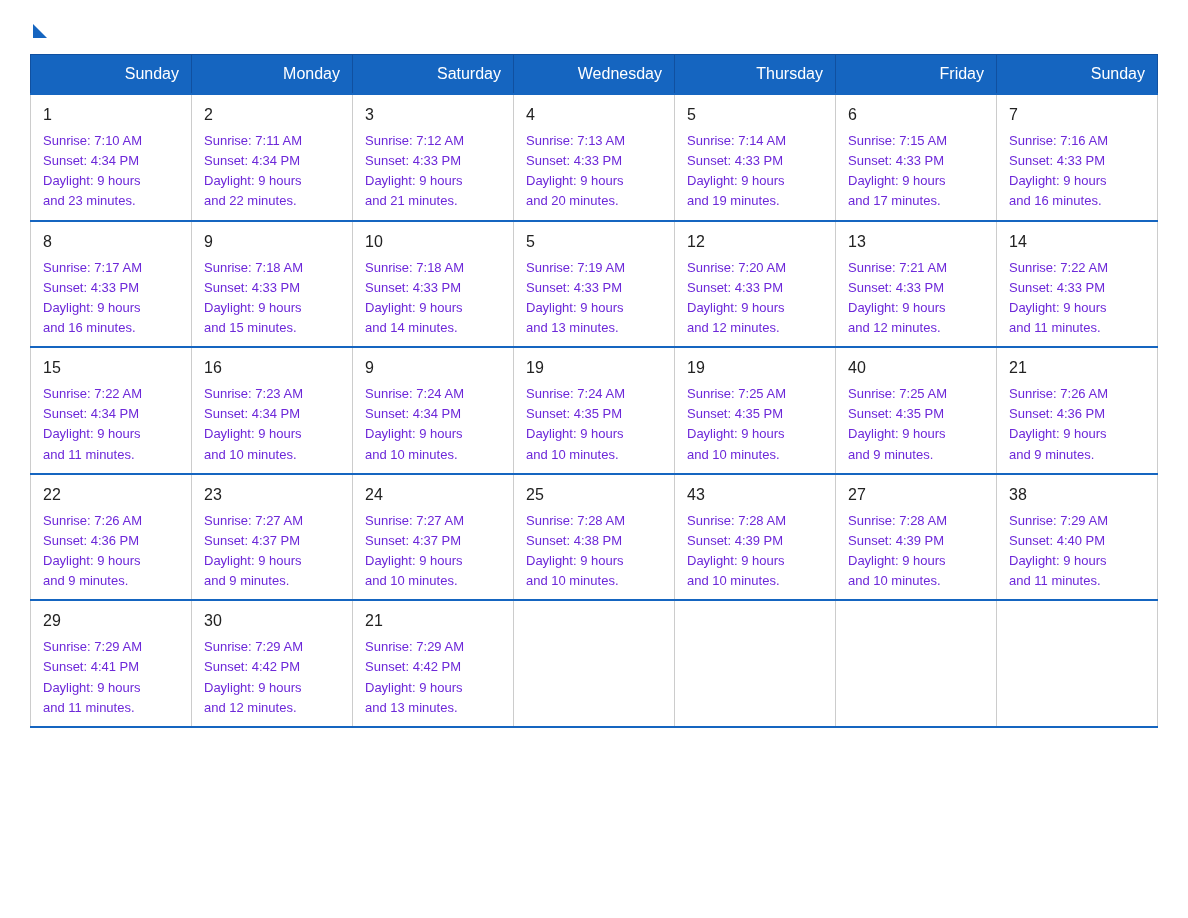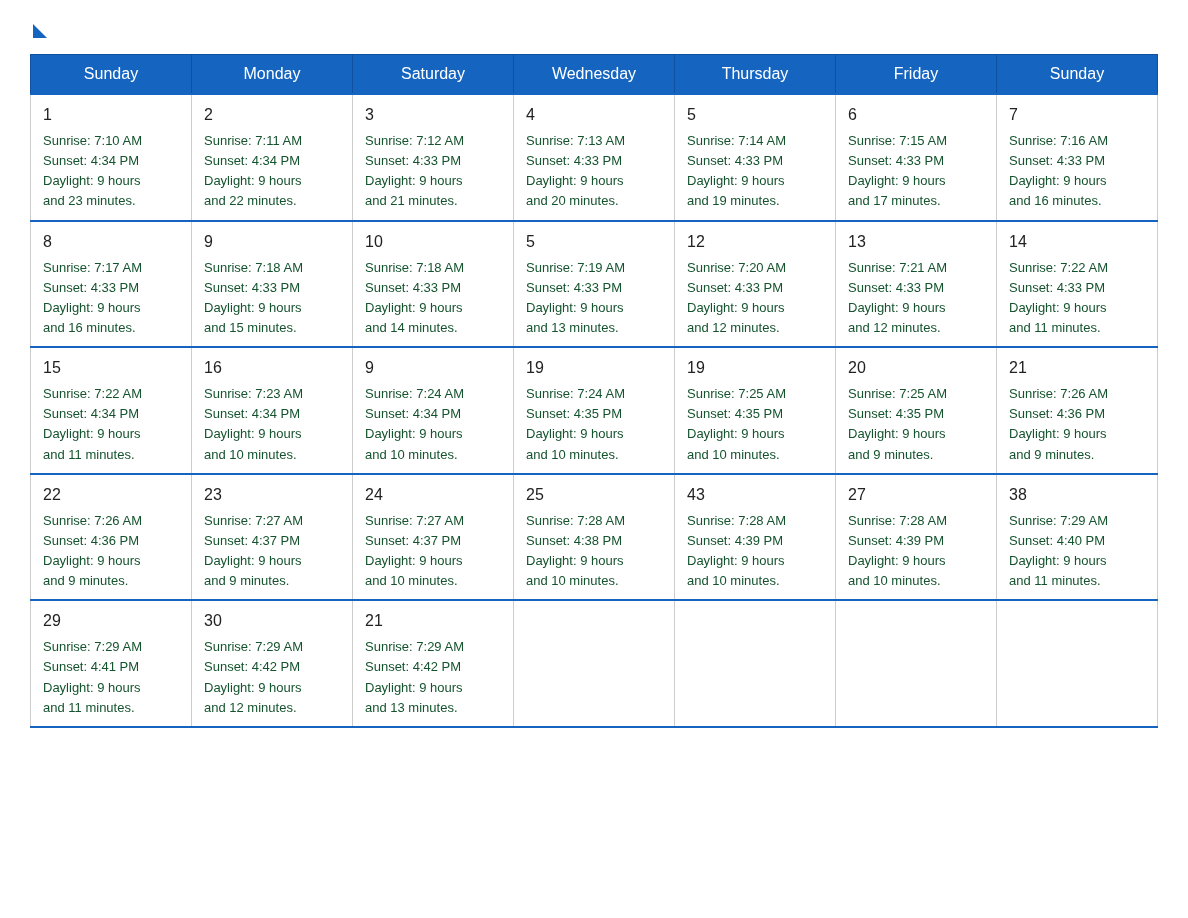--- a/index.html
+++ b/index.html
@@ -65,41 +65,41 @@
       width: 100%;
       border-collapse: collapse;
       border: 1px solid #ccc;
     }
     .calendar th {
       background-color: #1565c0;
       color: #fff;
       font-size: 16px;
       font-weight: normal;
       padding: 10px 12px;
-      text-align: center;
+      text-align: right;
       border: 1px solid #1050a0;
     }
     .calendar td {
       vertical-align: top;
       padding: 8px 12px;
       border: 1px solid #ccc;
       width: 14.28%;
       font-size: 13px;
       line-height: 1.5;
       min-height: 110px;
     }
     .day-number {
       font-size: 16px;
       font-weight: normal;
       color: #222;
       display: block;
       margin-bottom: 4px;
     }
     .day-info {
-      color: #14532d;
+      color: #6d28d9;
       font-size: 13px;
       line-height: 1.55;
     }
     .calendar tr {
       border-bottom: 2px solid #1565c0;
     }
     .empty-cell {
       background: #fff;
     }
   </style>
@@ -208,21 +208,21 @@
       </td>
         <td>
         <span class="day-number">19</span>
         <div class="day-info">Sunrise: 7:24 AM<br>Sunset: 4:35 PM<br>Daylight: 9 hours<br>and 10 minutes.</div>
       </td>
         <td>
         <span class="day-number">19</span>
         <div class="day-info">Sunrise: 7:25 AM<br>Sunset: 4:35 PM<br>Daylight: 9 hours<br>and 10 minutes.</div>
       </td>
         <td>
-        <span class="day-number">20</span>
+        <span class="day-number">40</span>
         <div class="day-info">Sunrise: 7:25 AM<br>Sunset: 4:35 PM<br>Daylight: 9 hours<br>and 9 minutes.</div>
       </td>
         <td>
         <span class="day-number">21</span>
         <div class="day-info">Sunrise: 7:26 AM<br>Sunset: 4:36 PM<br>Daylight: 9 hours<br>and 9 minutes.</div>
       </td>
       </tr>
       <tr>
         <td>
         <span class="day-number">22</span>

